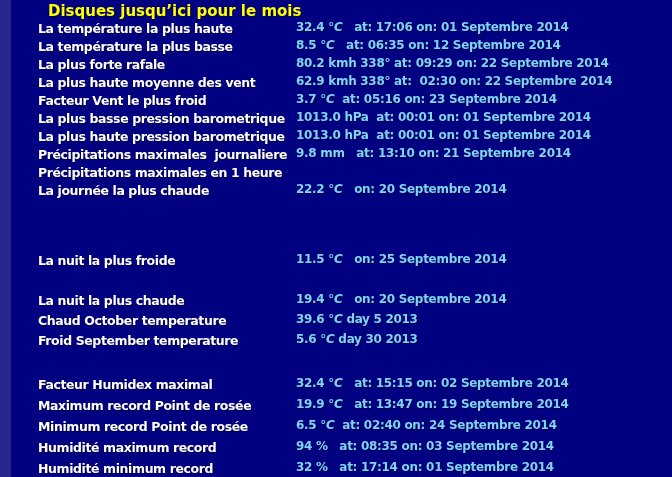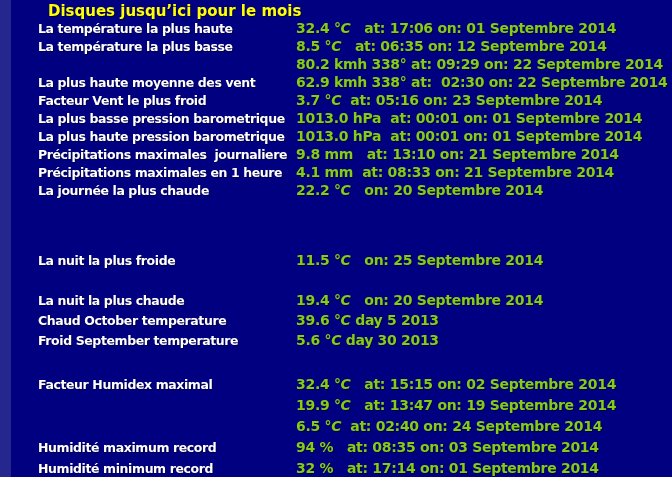--- a/index.html
+++ b/index.html
@@ -40,22 +40,22 @@
     left: 38px; top: 1px;
     color: #ffffff;
     font-size: 12.5px;
     letter-spacing: -0.4px;
     white-space: pre;
     text-shadow: 1px 1px 0 rgba(0,0,0,0.45);
   }
   .val {
     position: absolute;
     left: 296px; top: 0;
-    color: #84cc16;
-    font-size: 14px;
+    color: #7dd3fc;
+    font-size: 12px;
     letter-spacing: -0.3px;
     white-space: pre;
     text-shadow: 1px 1px 0 rgba(0,0,0,0.45);
   }
   .v-unit { font-style: italic; }
 </style>
 </head>
 <body>
 
 <div class="left-strip"></div>
@@ -65,20 +65,21 @@
 <div class="section" id="section-1">
   <div class="row">
     <span class="label">La température la plus haute</span>
     <span class="val"><span>32.4 </span><span class="v-unit">°C</span><span>   at: 17:06 on: 01 Septembre 2014</span></span>
   </div>
   <div class="row">
     <span class="label">La température la plus basse</span>
     <span class="val"><span>8.5 </span><span class="v-unit">°C</span><span>   at: 06:35 on: 12 Septembre 2014</span></span>
   </div>
   <div class="row">
+    <span class="label">La plus forte rafale</span>
     <span class="val"><span>80.2 kmh 338° at: 09:29 on: 22 Septembre 2014</span><span class="v-unit"></span><span></span></span>
   </div>
   <div class="row">
     <span class="label">La plus haute moyenne des vent</span>
     <span class="val"><span>62.9 kmh 338° at:  02:30 on: 22 Septembre 2014</span><span class="v-unit"></span><span></span></span>
   </div>
   <div class="row">
     <span class="label">Facteur Vent le plus froid</span>
     <span class="val"><span>3.7 </span><span class="v-unit">°C</span><span>  at: 05:16 on: 23 Septembre 2014</span></span>
   </div>
@@ -89,21 +90,20 @@
   <div class="row">
     <span class="label">La plus haute pression barometrique</span>
     <span class="val"><span>1013.0 hPa  at: 00:01 on: 01 Septembre 2014</span><span class="v-unit"></span><span></span></span>
   </div>
   <div class="row">
     <span class="label">Précipitations maximales  journaliere</span>
     <span class="val"><span>9.8 mm   at: 13:10 on: 21 Septembre 2014</span><span class="v-unit"></span><span></span></span>
   </div>
   <div class="row">
     <span class="label">Précipitations maximales en 1 heure</span>
-    <span class="val"><span>4.1 mm  at: 08:33 on: 21 Septembre 2014</span><span class="v-unit"></span><span></span></span>
   </div>
   <div class="row">
     <span class="label">La journée la plus chaude</span>
     <span class="val"><span>22.2 </span><span class="v-unit">°C</span><span>   on: 20 Septembre 2014</span></span>
   </div>
 </div>
 
 <div class="section" id="section-2">
   <div class="row">
     <span class="label">La nuit la plus froide</span>
@@ -124,23 +124,25 @@
     <span class="val"><span>5.6 </span><span class="v-unit">°C</span><span> day 30 2013</span></span>
   </div>
 </div>
 
 <div class="section" id="section-3">
   <div class="row">
     <span class="label">Facteur Humidex maximal</span>
     <span class="val"><span>32.4 </span><span class="v-unit">°C</span><span>   at: 15:15 on: 02 Septembre 2014</span></span>
   </div>
   <div class="row">
+    <span class="label">Maximum record Point de rosée</span>
     <span class="val"><span>19.9 </span><span class="v-unit">°C</span><span>   at: 13:47 on: 19 Septembre 2014</span></span>
   </div>
   <div class="row">
+    <span class="label">Minimum record Point de rosée</span>
     <span class="val"><span>6.5 </span><span class="v-unit">°C</span><span>  at: 02:40 on: 24 Septembre 2014</span></span>
   </div>
   <div class="row">
     <span class="label">Humidité maximum record</span>
     <span class="val"><span>94 %   at: 08:35 on: 03 Septembre 2014</span><span class="v-unit"></span><span></span></span>
   </div>
   <div class="row">
     <span class="label">Humidité minimum record</span>
     <span class="val"><span>32 %   at: 17:14 on: 01 Septembre 2014</span><span class="v-unit"></span><span></span></span>
   </div>

